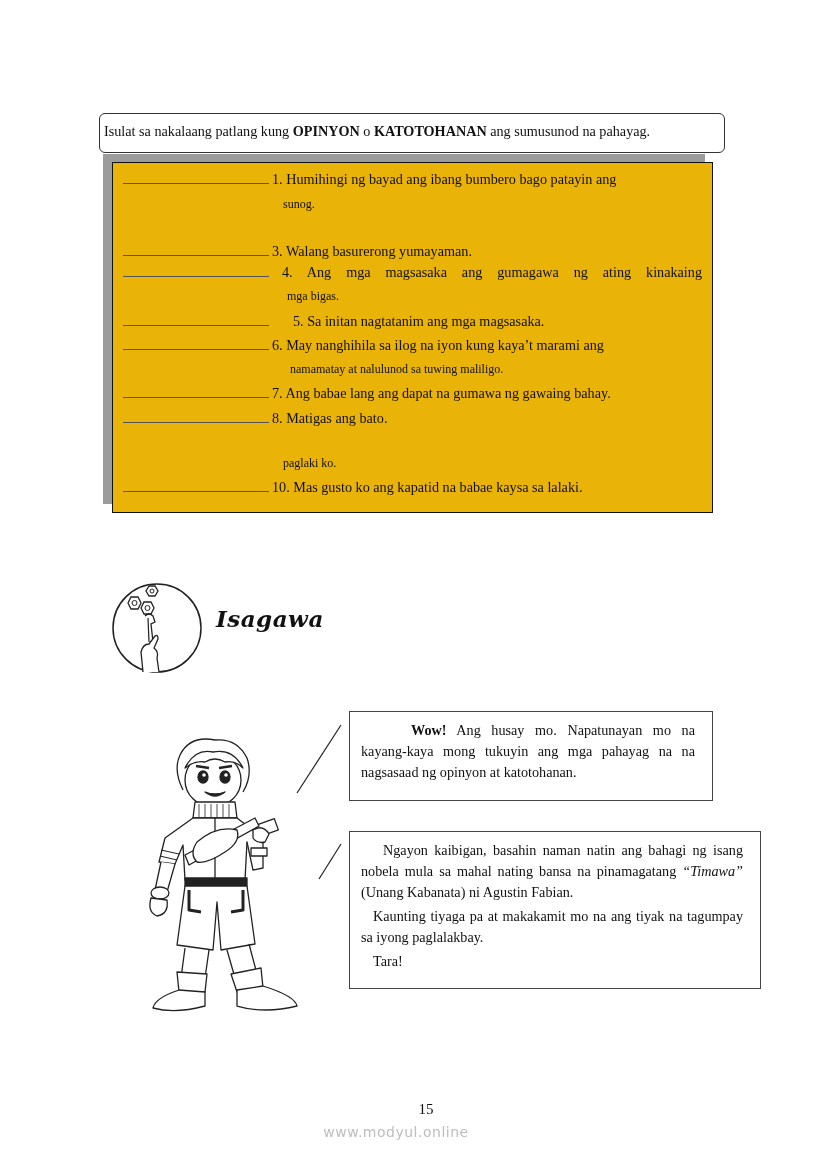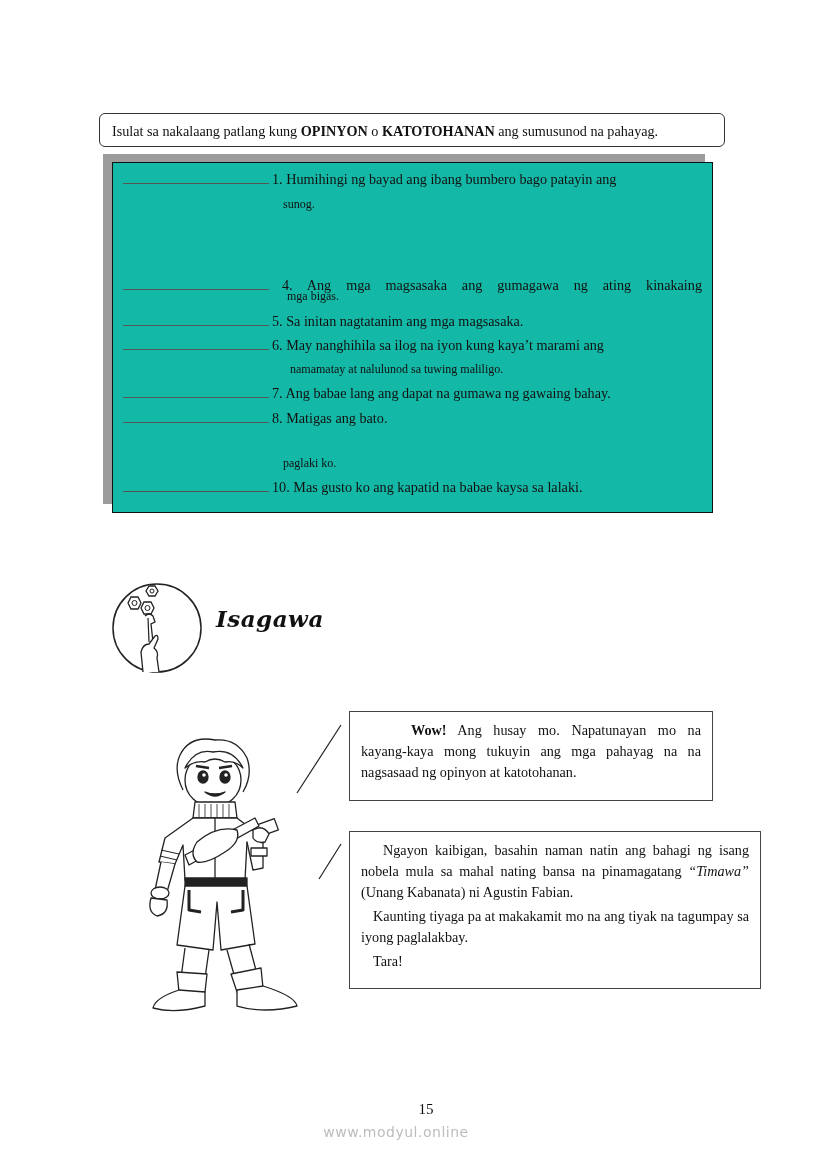--- a/index.html
+++ b/index.html
@@ -2,36 +2,36 @@
 <html><head>
   <meta charset="utf-8">
   <style>
     html, body { margin: 0; padding: 0; background: #ffffff; }
     body {
       width: 826px; height: 1169px; position: relative; overflow: hidden;
       font-family: "Liberation Serif", "DejaVu Serif", serif;
       color: #111;
     }
     .instruction-box {
-      position: absolute; left: 99px; top: 113px; width: 626px; height: 34px;
+      position: absolute; left: 99px; top: 113px; width: 626px; height: 40px;
       border: 1px solid #333; border-radius: 6px; box-sizing: border-box;
-      font-size: 14.2px; line-height: 34px; padding-left: 12px;
+      font-size: 14.2px; line-height: 34px; padding-left: 4px;
     }
     .instruction-box b { font-weight: bold; }
     .shadow-top {
       position: absolute; left: 103px; top: 154px; width: 602px; height: 9px;
       background: #9c9c9c;
     }
     .shadow-left {
       position: absolute; left: 103px; top: 154px; width: 9px; height: 350px;
       background: #9c9c9c;
     }
     .items-box {
       position: absolute; left: 112px; top: 162px; width: 601px; height: 351px;
-      border: 1.3px solid #111; box-sizing: border-box; background: #14b8a6;
+      border: 1.3px solid #111; box-sizing: border-box; background: #eab308;
     }
     .item {
       position: absolute; left: 10px; right: 10px; font-size: 14.2px; line-height: 20.5px;
       display: flex;
     }
     .blank {
       flex: 0 0 auto; width: 146px; height: 14px;
       border-bottom: 1px solid #555; margin-right: 3px;
     }
     .item-text { flex: 1 1 auto; }
@@ -45,21 +45,21 @@
       position: absolute; left: 216px; top: 605px;
       font-family: "DejaVu Serif", serif; font-weight: bold; font-style: italic;
       font-size: 23px; letter-spacing: 0.5px;
     }
     .character {
       position: absolute; left: 145px; top: 730px; width: 170px; height: 285px;
     }
     .connector { position: absolute; left: 290px; top: 710px; width: 70px; height: 180px; }
     .bubble {
       position: absolute; border: 1.3px solid #444; box-sizing: border-box; background: #fff;
-      font-size: 14.2px; line-height: 21px; padding: 8px 11px 0 11px; text-align: justify;
+      font-size: 14.2px; line-height: 21px; padding: 8px 17px 0 11px; text-align: justify;
     }
     .bubble1 { left: 349px; top: 711px; width: 364px; height: 90px; }
     .bubble2 { left: 349px; top: 831px; width: 412px; height: 158px; }
     .bubble p { margin: 0; }
     .bubble .indent1 { text-indent: 50px; }
     .bubble .indent2 { text-indent: 22px; }
     .bubble .indent3 { text-indent: 12px; }
     .page-number {
       position: absolute; left: 13px; width: 826px; top: 1101px; text-align: center;
       font-size: 15px;
@@ -80,28 +80,32 @@
 <div class="shadow-left"></div>
 <div class="items-box">
 
   <div class="item" style="top:6px;">
     <span class="blank"></span>
     <span class="item-text"><span>1.</span> <span>Humihingi ng bayad ang ibang bumbero bago patayin ang</span></span>
   </div>
   <div class="cont" style="left:170px; top:31px;">sunog.</div>
 
 
-
-  <div class="item" style="top:112px;">
+  <div class="item" style="top:78px;">
+    <span class="blank"></span>
+    <span class="item-text"><span>3.</span> <span>Walang basurerong yumayaman.</span></span>
+  </div>
+
+  <div class="item" style="top:99px;">
     <span class="blank"></span>
     <span class="item-text justify"><span>4.</span> <span>Ang mga magsasaka ang gumagawa ng ating kinakaing</span></span>
   </div>
   <div class="cont" style="left:174px; top:123px;">mga bigas.</div>
 
-  <div class="item" style="top:148px;">
+  <div class="item" style="top:148px;gap:21px;">
     <span class="blank"></span>
     <span class="item-text"><span>5.</span> <span>Sa initan nagtatanim ang mga magsasaka.</span></span>
   </div>
 
   <div class="item" style="top:172px;">
     <span class="blank"></span>
     <span class="item-text"><span>6.</span> <span>May nanghihila sa ilog na iyon kung kaya’t marami ang</span></span>
   </div>
   <div class="cont" style="left:177px; top:196px;">namamatay at nalulunod sa tuwing maliligo.</div>
 

